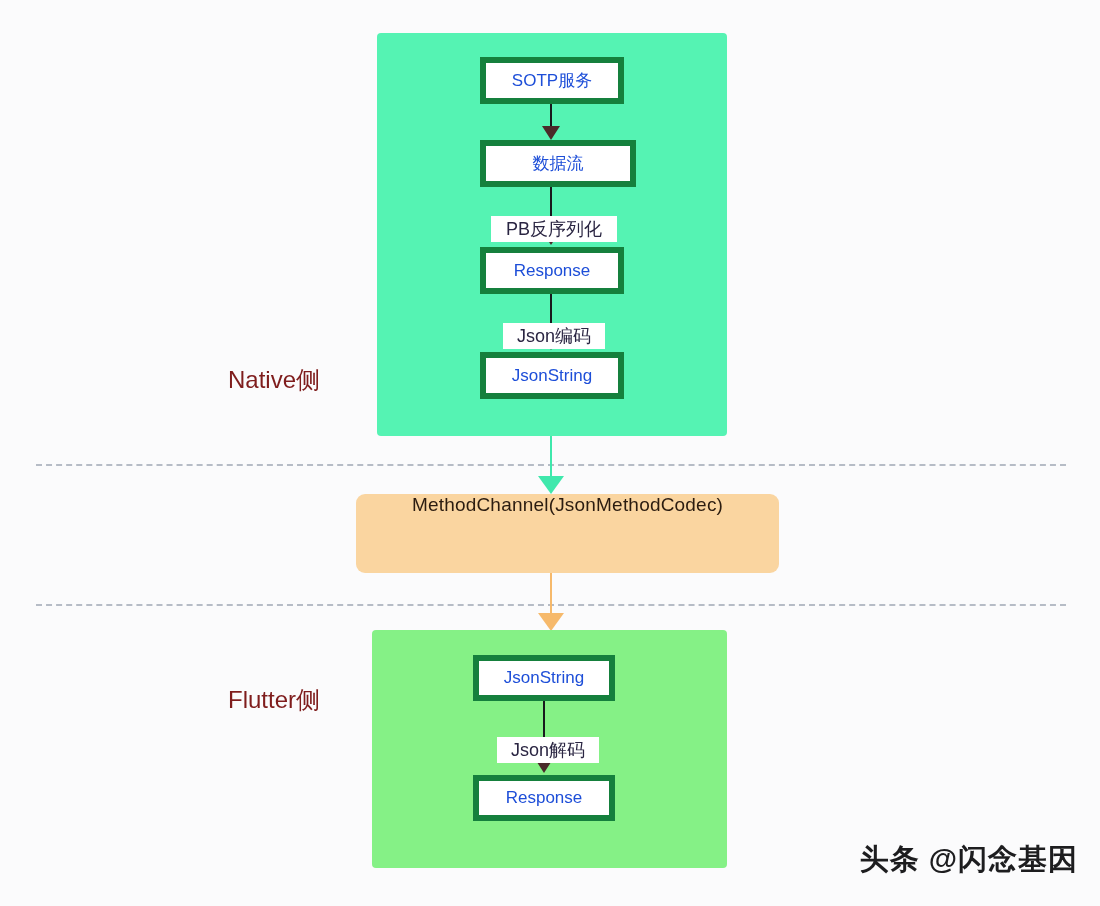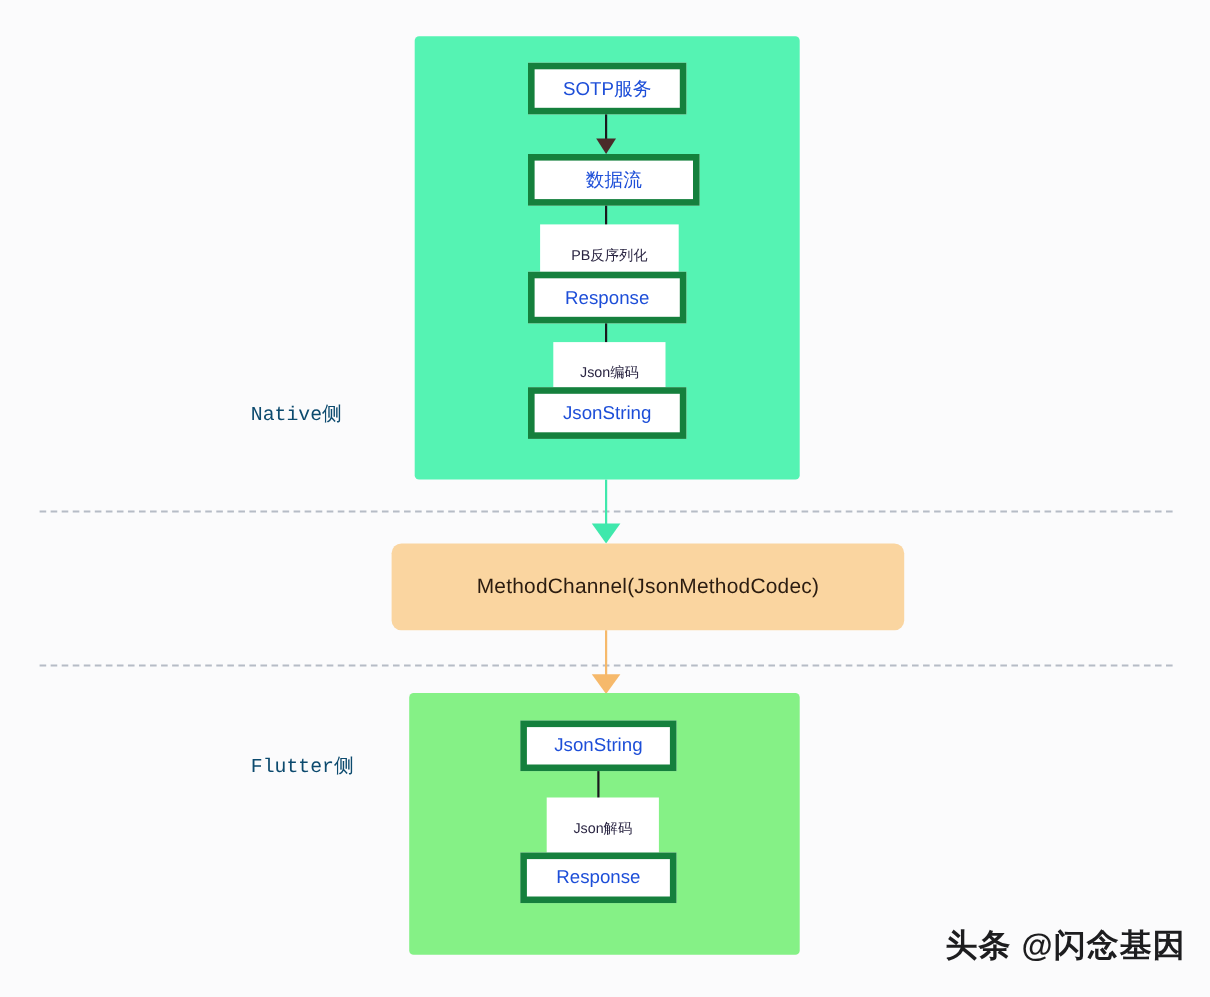--- a/index.html
+++ b/index.html
@@ -35,26 +35,26 @@
     left: 372px;
     top: 630px;
     width: 355px;
     height: 238px;
     background: #85F186;
   }
   #channel-box {
     position: absolute;
     left: 356px;
     top: 494px;
-    width: 466px;
+    width: 423px;
     height: 79px;
     background: #FAD5A0;
     border-radius: 9px;
     display: flex;
-    align-items: center;
+    align-items: flex-start;
     justify-content: center;
   }
   #channel-label {
     font-size: 19px;
     color: #2b1c10;
     letter-spacing: 0.2px;
     white-space: nowrap;
   }
 
   
@@ -88,25 +88,26 @@
     height: 0;
     border-left: 9px solid transparent;
     border-right: 9px solid transparent;
     border-top: 14px solid #4a2a2a;
   }
 
   
   .edge-label {
     position: absolute;
     background: #ffffff;
-    font-size: 13px;
+    font-size: 18px;
     color: #2a2542;
-    padding: 19px 3px;
+    padding: 1px 3px;
     white-space: nowrap;
     text-align: center;
+    margin-top: 12px;
   }
 
   
   .big-line {
     position: absolute;
     width: 2px;
   }
   .big-head {
     position: absolute;
     width: 0;
@@ -120,24 +121,23 @@
     position: absolute;
     left: 36px;
     width: 1030px;
     height: 0;
     border-top: 2px dashed #b6bcc6;
   }
 
   
   .side-label {
     position: absolute;
-    font-size: 18px;
-    color: #0c4a6e;
-    white-space: nowrap;
-    font-family: Liberation Mono, monospace;
+    font-size: 24px;
+    color: #7f1d1d;
+    white-space: nowrap;
   }
   #stage-badge {
     position: absolute;
     left: 196px;
     top: 117px;
     width: 141px;
     height: 45px;
     background: #ffffff;
     border: 3px solid #23212e;
     display: flex;

